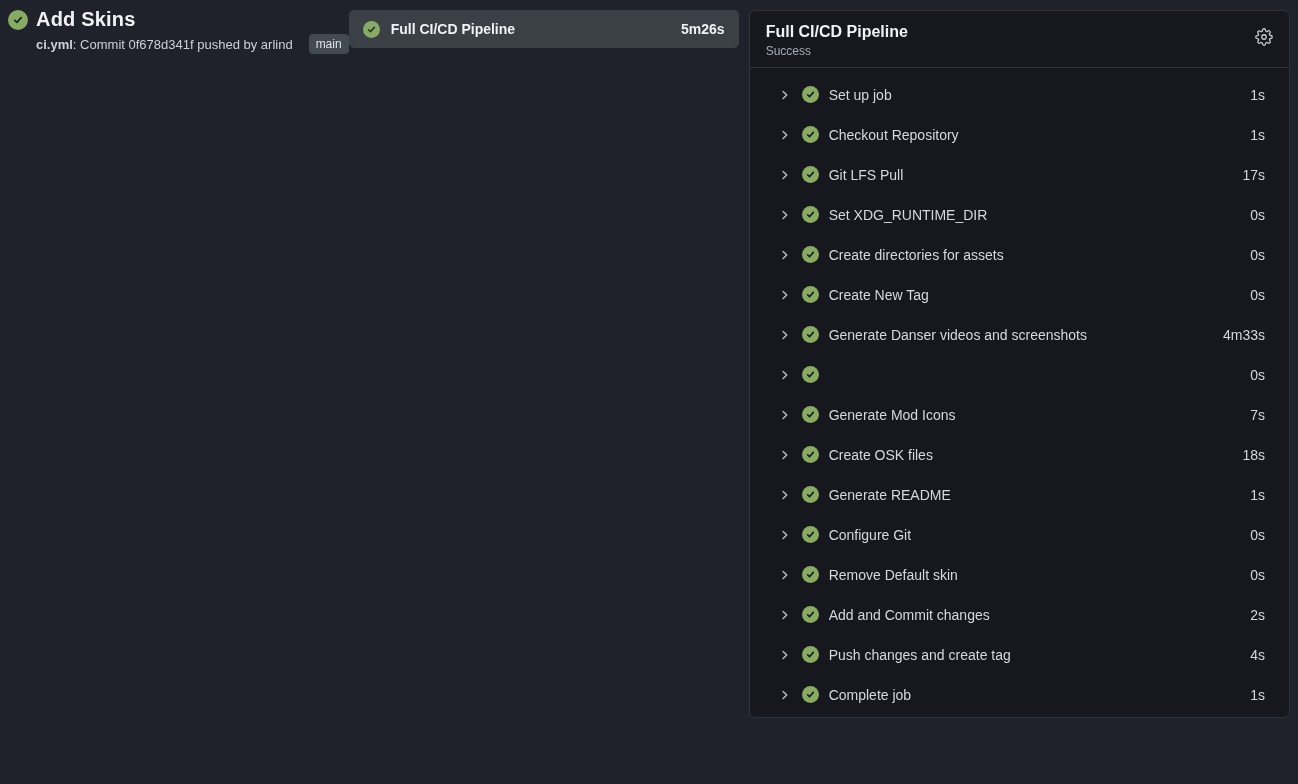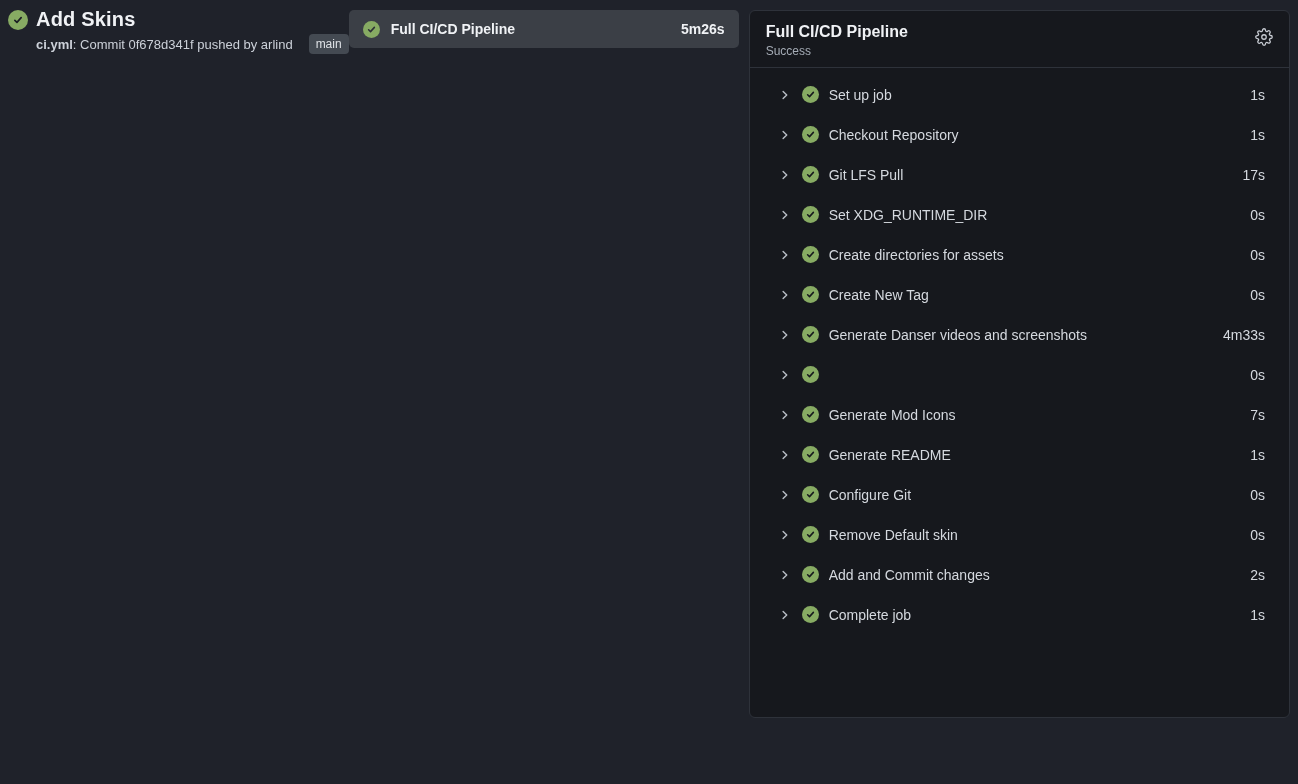--- a/index.html
+++ b/index.html
@@ -345,20 +345,34 @@
     </span>
     <span class="status-circle md">
       <svg width="11" height="11" viewBox="0 0 16 16">
         <path d="M3.8 8.4 L6.6 11.1 L12.2 4.9" fill="none" stroke="#16181d" stroke-width="2.2" stroke-linecap="round" stroke-linejoin="round"></path>
       </svg>
     </span>
     <span class="step-label">Generate Mod Icons</span>
     <span class="step-duration">7s</span>
   </div>
 
+  <div class="step-row">
+    <span class="chevron">
+      <svg width="12" height="12" viewBox="0 0 16 16">
+        <path d="M5.5 3.2 L10.3 8 L5.5 12.8" fill="none" stroke="currentColor" stroke-width="1.9" stroke-linecap="round" stroke-linejoin="round"></path>
+      </svg>
+    </span>
+    <span class="status-circle md">
+      <svg width="11" height="11" viewBox="0 0 16 16">
+        <path d="M3.8 8.4 L6.6 11.1 L12.2 4.9" fill="none" stroke="#16181d" stroke-width="2.2" stroke-linecap="round" stroke-linejoin="round"></path>
+      </svg>
+    </span>
+    <span class="step-label">Create OSK files</span>
+    <span class="step-duration">18s</span>
+  </div>
 
   <div class="step-row">
     <span class="chevron">
       <svg width="12" height="12" viewBox="0 0 16 16">
         <path d="M5.5 3.2 L10.3 8 L5.5 12.8" fill="none" stroke="currentColor" stroke-width="1.9" stroke-linecap="round" stroke-linejoin="round"></path>
       </svg>
     </span>
     <span class="status-circle md">
       <svg width="11" height="11" viewBox="0 0 16 16">
         <path d="M3.8 8.4 L6.6 11.1 L12.2 4.9" fill="none" stroke="#16181d" stroke-width="2.2" stroke-linecap="round" stroke-linejoin="round"></path>
@@ -406,20 +420,34 @@
     </span>
     <span class="status-circle md">
       <svg width="11" height="11" viewBox="0 0 16 16">
         <path d="M3.8 8.4 L6.6 11.1 L12.2 4.9" fill="none" stroke="#16181d" stroke-width="2.2" stroke-linecap="round" stroke-linejoin="round"></path>
       </svg>
     </span>
     <span class="step-label">Add and Commit changes</span>
     <span class="step-duration">2s</span>
   </div>
 
+  <div class="step-row">
+    <span class="chevron">
+      <svg width="12" height="12" viewBox="0 0 16 16">
+        <path d="M5.5 3.2 L10.3 8 L5.5 12.8" fill="none" stroke="currentColor" stroke-width="1.9" stroke-linecap="round" stroke-linejoin="round"></path>
+      </svg>
+    </span>
+    <span class="status-circle md">
+      <svg width="11" height="11" viewBox="0 0 16 16">
+        <path d="M3.8 8.4 L6.6 11.1 L12.2 4.9" fill="none" stroke="#16181d" stroke-width="2.2" stroke-linecap="round" stroke-linejoin="round"></path>
+      </svg>
+    </span>
+    <span class="step-label">Push changes and create tag</span>
+    <span class="step-duration">4s</span>
+  </div>
 
   <div class="step-row">
     <span class="chevron">
       <svg width="12" height="12" viewBox="0 0 16 16">
         <path d="M5.5 3.2 L10.3 8 L5.5 12.8" fill="none" stroke="currentColor" stroke-width="1.9" stroke-linecap="round" stroke-linejoin="round"></path>
       </svg>
     </span>
     <span class="status-circle md">
       <svg width="11" height="11" viewBox="0 0 16 16">
         <path d="M3.8 8.4 L6.6 11.1 L12.2 4.9" fill="none" stroke="#16181d" stroke-width="2.2" stroke-linecap="round" stroke-linejoin="round"></path>

